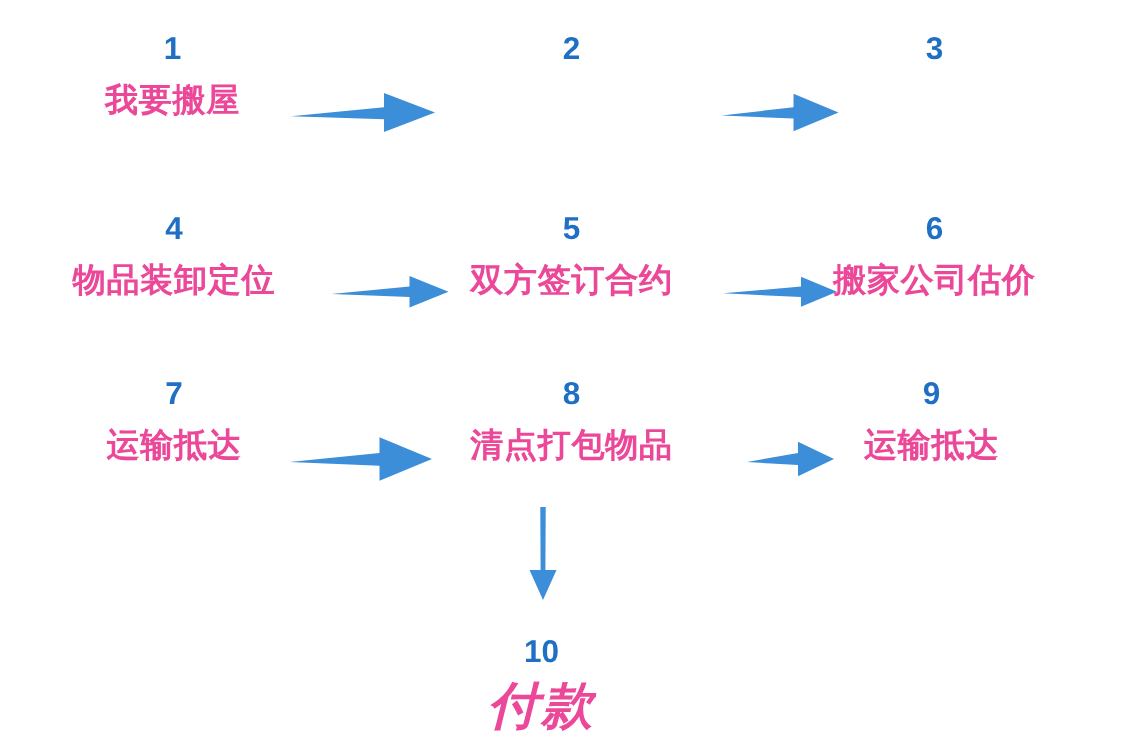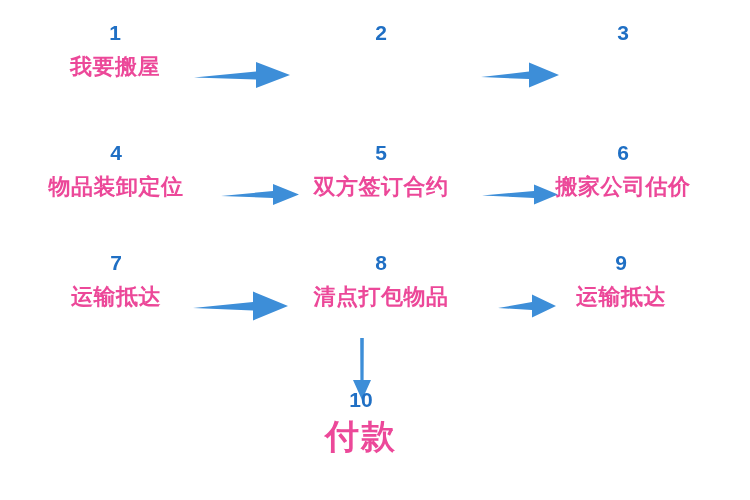--- a/index.html
+++ b/index.html
@@ -44,20 +44,21 @@
     letter-spacing: 0.5px;
   }
   .step.final .step-number {
     font-size: 21px;
     margin-bottom: 4px;
   }
   .step.final .step-label {
     font-size: 34px;
     margin-top: 8px;
     letter-spacing: 2px;
+    font-style: italic;
   }
 
   
   .arrow {
     position: absolute;
   }
   .arrow svg {
     display: block;
     overflow: visible;
   }
@@ -145,18 +146,18 @@
     <div class="step-number">9</div>
     <div class="step-label">运输抵达</div>
   </div>
 
   <div class="arrow" style="left:349px; top:338px; width:26px; height:62px;">
     <svg width="26" height="62" viewBox="0 0 26 62" aria-hidden="true">
       <path d="M11.2 0 L14.8 0 L14.6 42 L22 42 L13 62 L4 42 L11.4 42 Z" fill="#3d8ed8"></path>
     </svg>
   </div>
 
-  <div class="step final" style="left:296px; top:389px; width:130px;">
+  <div class="step final" style="left:296px; top:424px; width:130px;">
     <div class="step-number">10</div>
     <div class="step-label">付款</div>
   </div>
 
 </div>
 
 </body></html>

